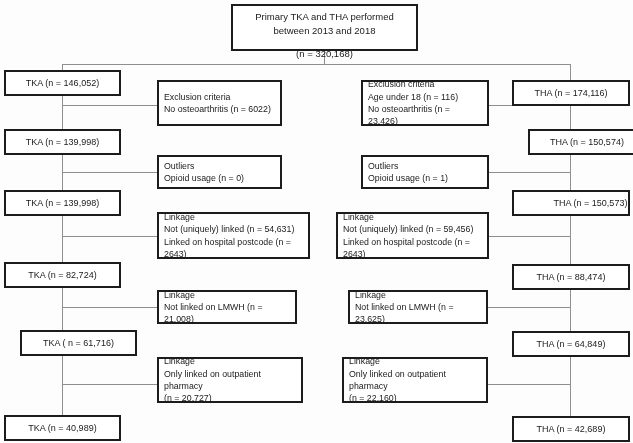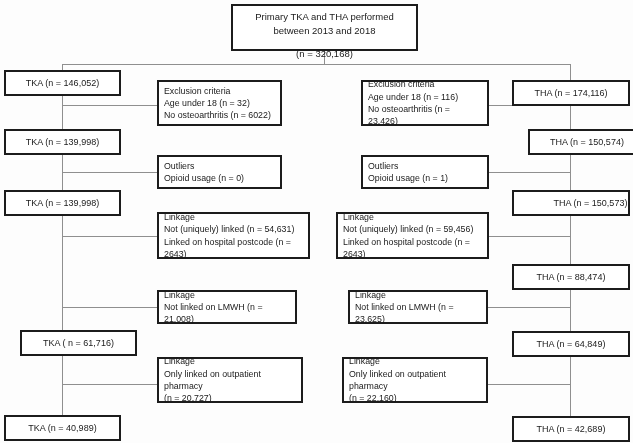--- a/index.html
+++ b/index.html
@@ -58,20 +58,23 @@
 
   <div class="box flow-box" style="left:4px;top:70px;width:117px;height:26px;">
       <span>TKA (n = 146,052)</span>
     </div>
   <div class="box flow-box" style="left:4px;top:129px;width:117px;height:26px;">
       <span>TKA (n = 139,998)</span>
     </div>
   <div class="box flow-box" style="left:4px;top:190px;width:117px;height:26px;">
       <span>TKA (n = 139,998)</span>
     </div>
+  <div class="box flow-box" style="left:4px;top:262px;width:117px;height:26px;">
+      <span>TKA (n = 82,724)</span>
+    </div>
   <div class="box flow-box" style="left:20px;top:330px;width:117px;height:26px;">
       <span>TKA ( n = 61,716)</span>
     </div>
   <div class="box flow-box" style="left:4px;top:415px;width:117px;height:26px;text-align:right;">
       <span>TKA (n = 40,989)</span>
     </div>
 
   <div class="box flow-box" style="left:512px;top:71px;width:118px;height:26px;margin-top:9px;">
       <span>THA (n = 174,116)</span>
     </div>
@@ -86,21 +89,20 @@
     </div>
   <div class="box flow-box" style="left:512px;top:331px;width:118px;height:26px;">
       <span>THA (n = 64,849)</span>
     </div>
   <div class="box flow-box" style="left:512px;top:416px;width:118px;height:26px;">
       <span>THA (n = 42,689)</span>
     </div>
 
   <div class="box side-box" style="left:157px;top:80px;width:125px;height:46px;">
     <div>Exclusion criteria</div>
-    <div>Age under 18 (n = 32)</div>
     <div>No osteoarthritis (n = 6022)</div>
   </div>
   <div class="box side-box" style="left:157px;top:155px;width:125px;height:34px;">
     <div>Outliers</div>
     <div>Opioid usage (n = 0)</div>
   </div>
   <div class="box side-box" style="left:157px;top:212px;width:153px;height:47px;">
     <div>Linkage</div>
     <div>Not (uniquely) linked (n = 54,631)</div>
     <div>Linked on hospital postcode (n = 2643)</div>

